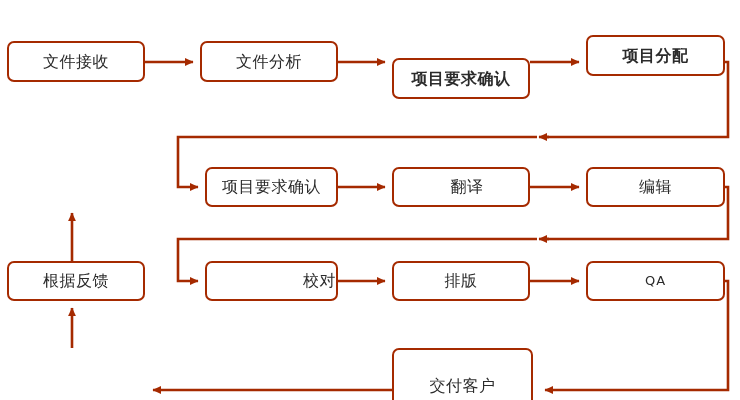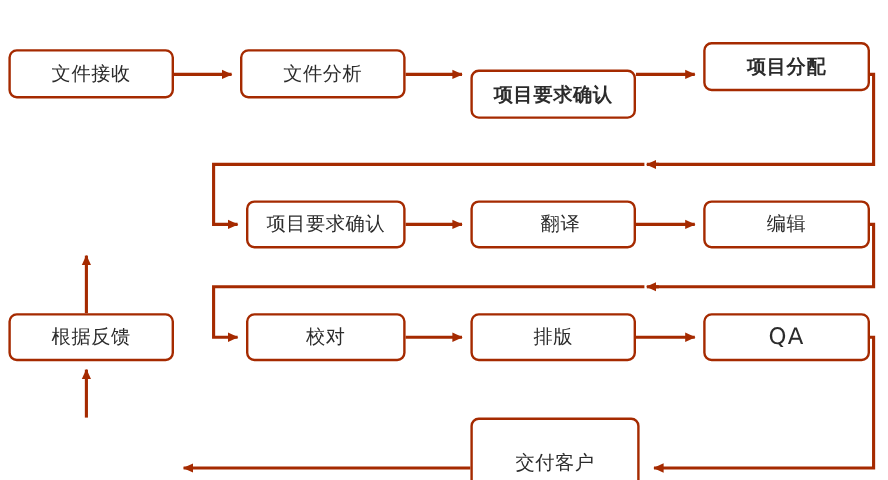--- a/index.html
+++ b/index.html
@@ -41,21 +41,21 @@
   }
   .node-label {
     color: #2b2b2b;
     font-size: 16px;
     line-height: 1.2;
     letter-spacing: 0.5px;
     white-space: nowrap;
     user-select: none;
   }
   .node-label.latin {
-    font-size: 19px;
+    font-size: 13px;
     letter-spacing: 1px;
   }
 </style>
 </head>
 <body>
 
 <div id="flowchart-root">
 
   <svg id="flow-svg" viewBox="0 0 740 400" xmlns="http://www.w3.org/2000/svg">
     <defs>
@@ -126,21 +126,21 @@
   </div>
 
   <div class="node-box" style="left:586px; top:133px; width:139px; height:40px;">
     <span class="node-label">编辑</span>
   </div>
 
   <div class="node-box" style="left:7px; top:227px; width:138px; height:40px;">
     <span class="node-label">根据反馈</span>
   </div>
 
-  <div class="node-box" style="left:205px; top:227px; width:133px; height:40px;">
+  <div class="node-box" style="left:205px; top:227px; width:133px; height:40px;justify-content:flex-end;">
     <span class="node-label">校对</span>
   </div>
 
   <div class="node-box" style="left:392px; top:227px; width:138px; height:40px;justify-content:center;">
     <span class="node-label">排版</span>
   </div>
 
   <div class="node-box" style="left:586px; top:227px; width:139px; height:40px;">
     <span class="node-label latin">QA</span>
   </div>

